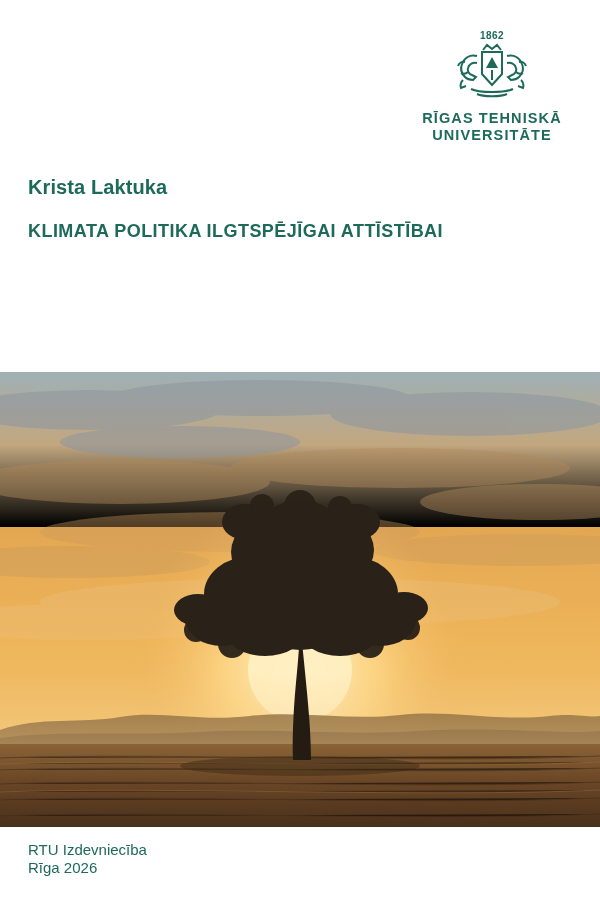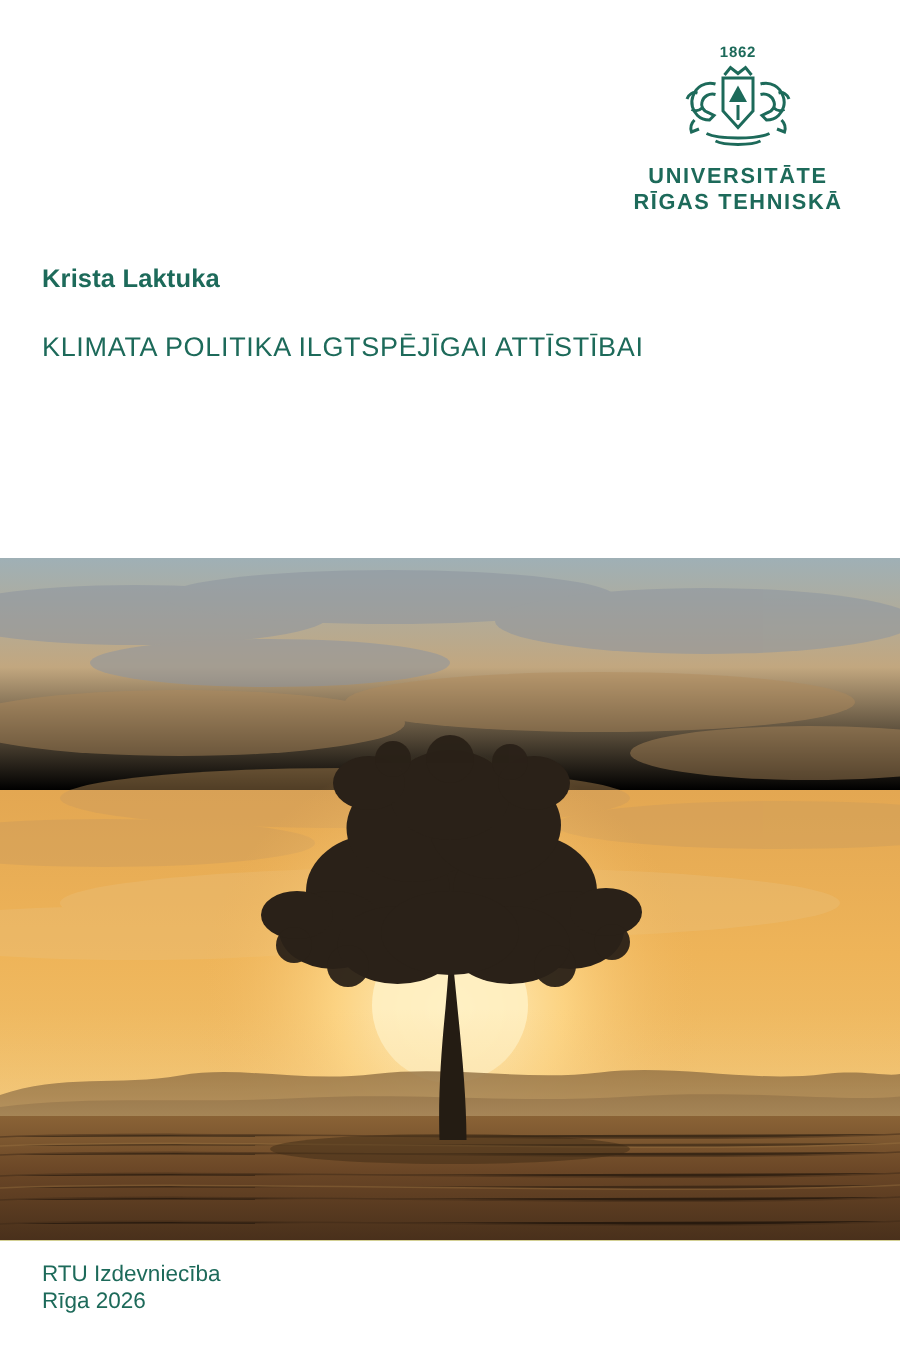--- a/index.html
+++ b/index.html
@@ -61,32 +61,32 @@
     letter-spacing: 1.1px;
     line-height: 17px;
     color: #1d6a5a;
   }
 
   
   .author {
     position: absolute;
     left: 28px;
     top: 176px;
-    font-size: 17px;
+    font-size: 20px;
     font-weight: 700;
     color: #1d6a5a;
     letter-spacing: 0.1px;
   }
   .title {
     position: absolute;
     left: 28px;
     top: 219px;
     width: 520px;
     font-size: 18px;
-    font-weight: 400;
+    font-weight: 700;
     color: #1d6a5a;
     letter-spacing: 0.45px;
     line-height: 24px;
   }
   .doc-type {
     position: absolute;
     left: 28px;
     top: 316px;
     font-size: 15.5px;
     font-weight: 400;
@@ -161,22 +161,22 @@
           <path d="M88 38 c2 2 3 5 2 8 l-5 -2"></path>
 
           <path d="M50 8 l4 -5 l5 4 l5 -4 l4 5"></path>
 
           <path d="M38 47 c8 4 34 4 42 0"></path>
           <path d="M44 52 c6 3 24 3 30 0"></path>
         </g>
       </svg>
     </div>
     <div class="logo-name">
+      <div>RĪGAS TEHNISKĀ</div>
       <div>UNIVERSITĀTE</div>
-      <div>RĪGAS TEHNISKĀ</div>
     </div>
   </div>
 
   <div class="author">Krista Laktuka</div>
   <div class="title">KLIMATA POLITIKA ILGTSPĒJĪGAI ATTĪSTĪBAI</div>
 
   <div class="photo">
     <svg viewBox="0 0 600 455" width="600" height="455" xmlns="http://www.w3.org/2000/svg">
       <defs>
         <linearGradient id="skyGrad" x1="0" y1="0" x2="0" y2="1">

